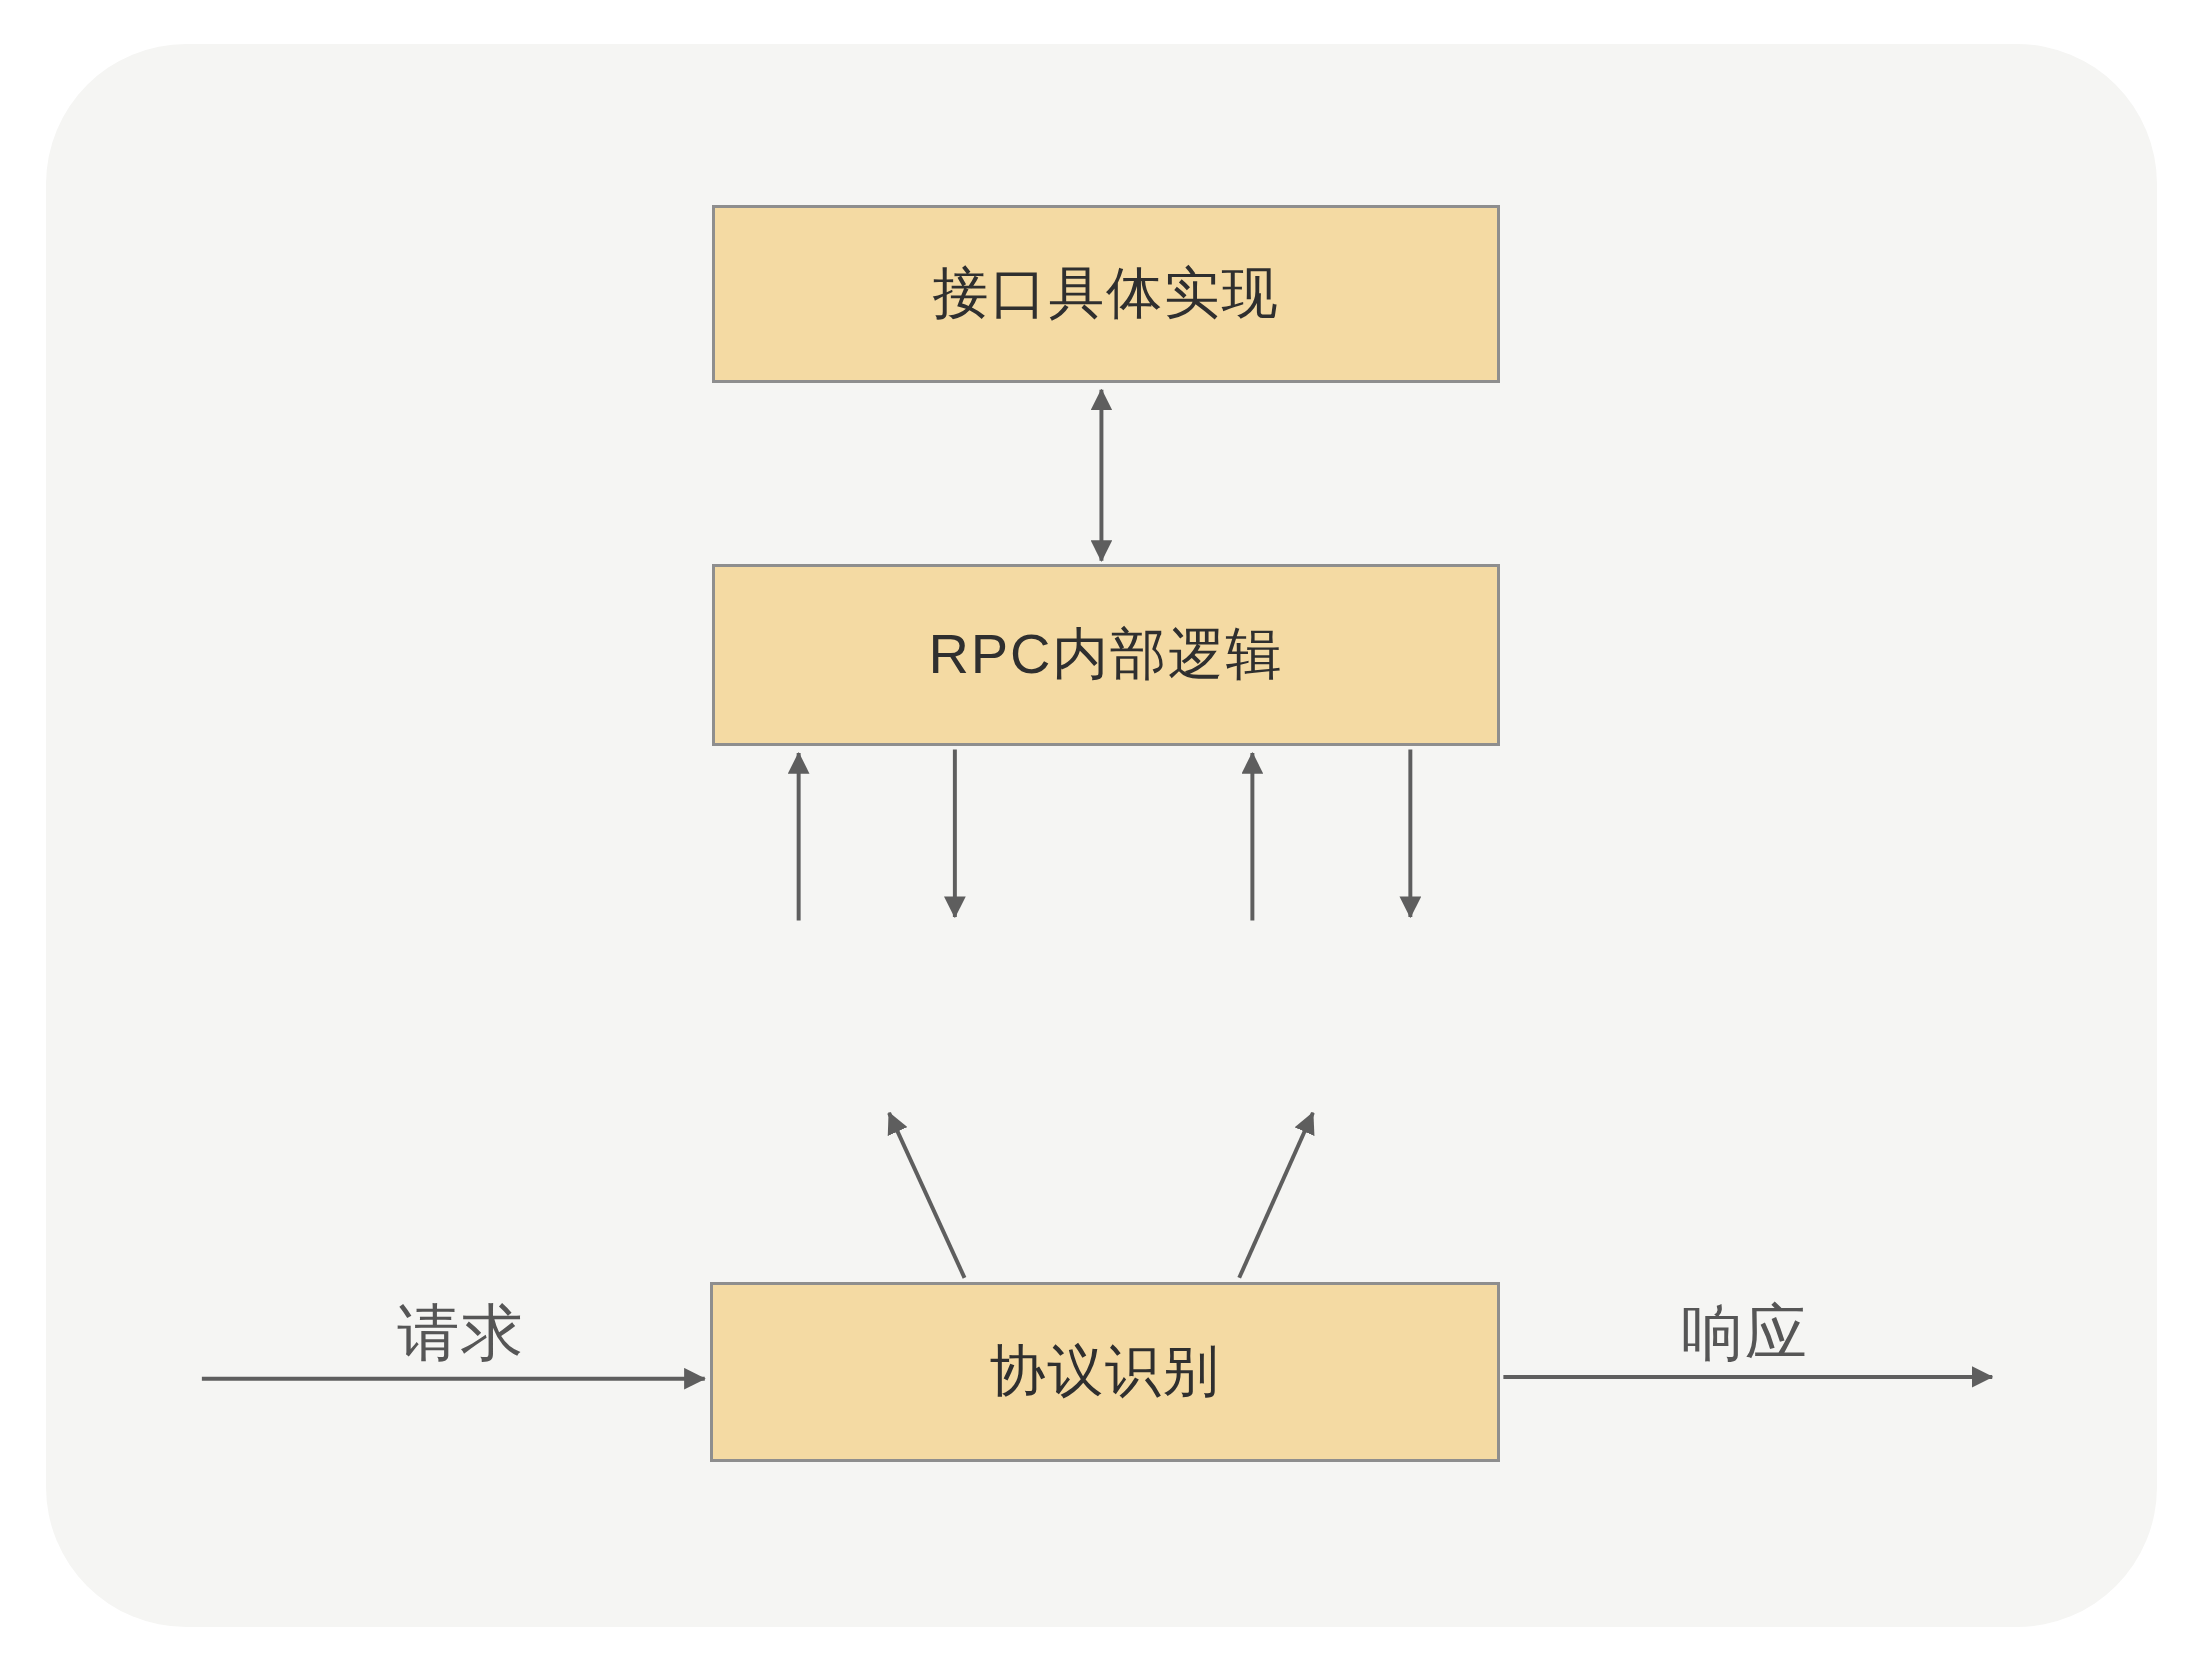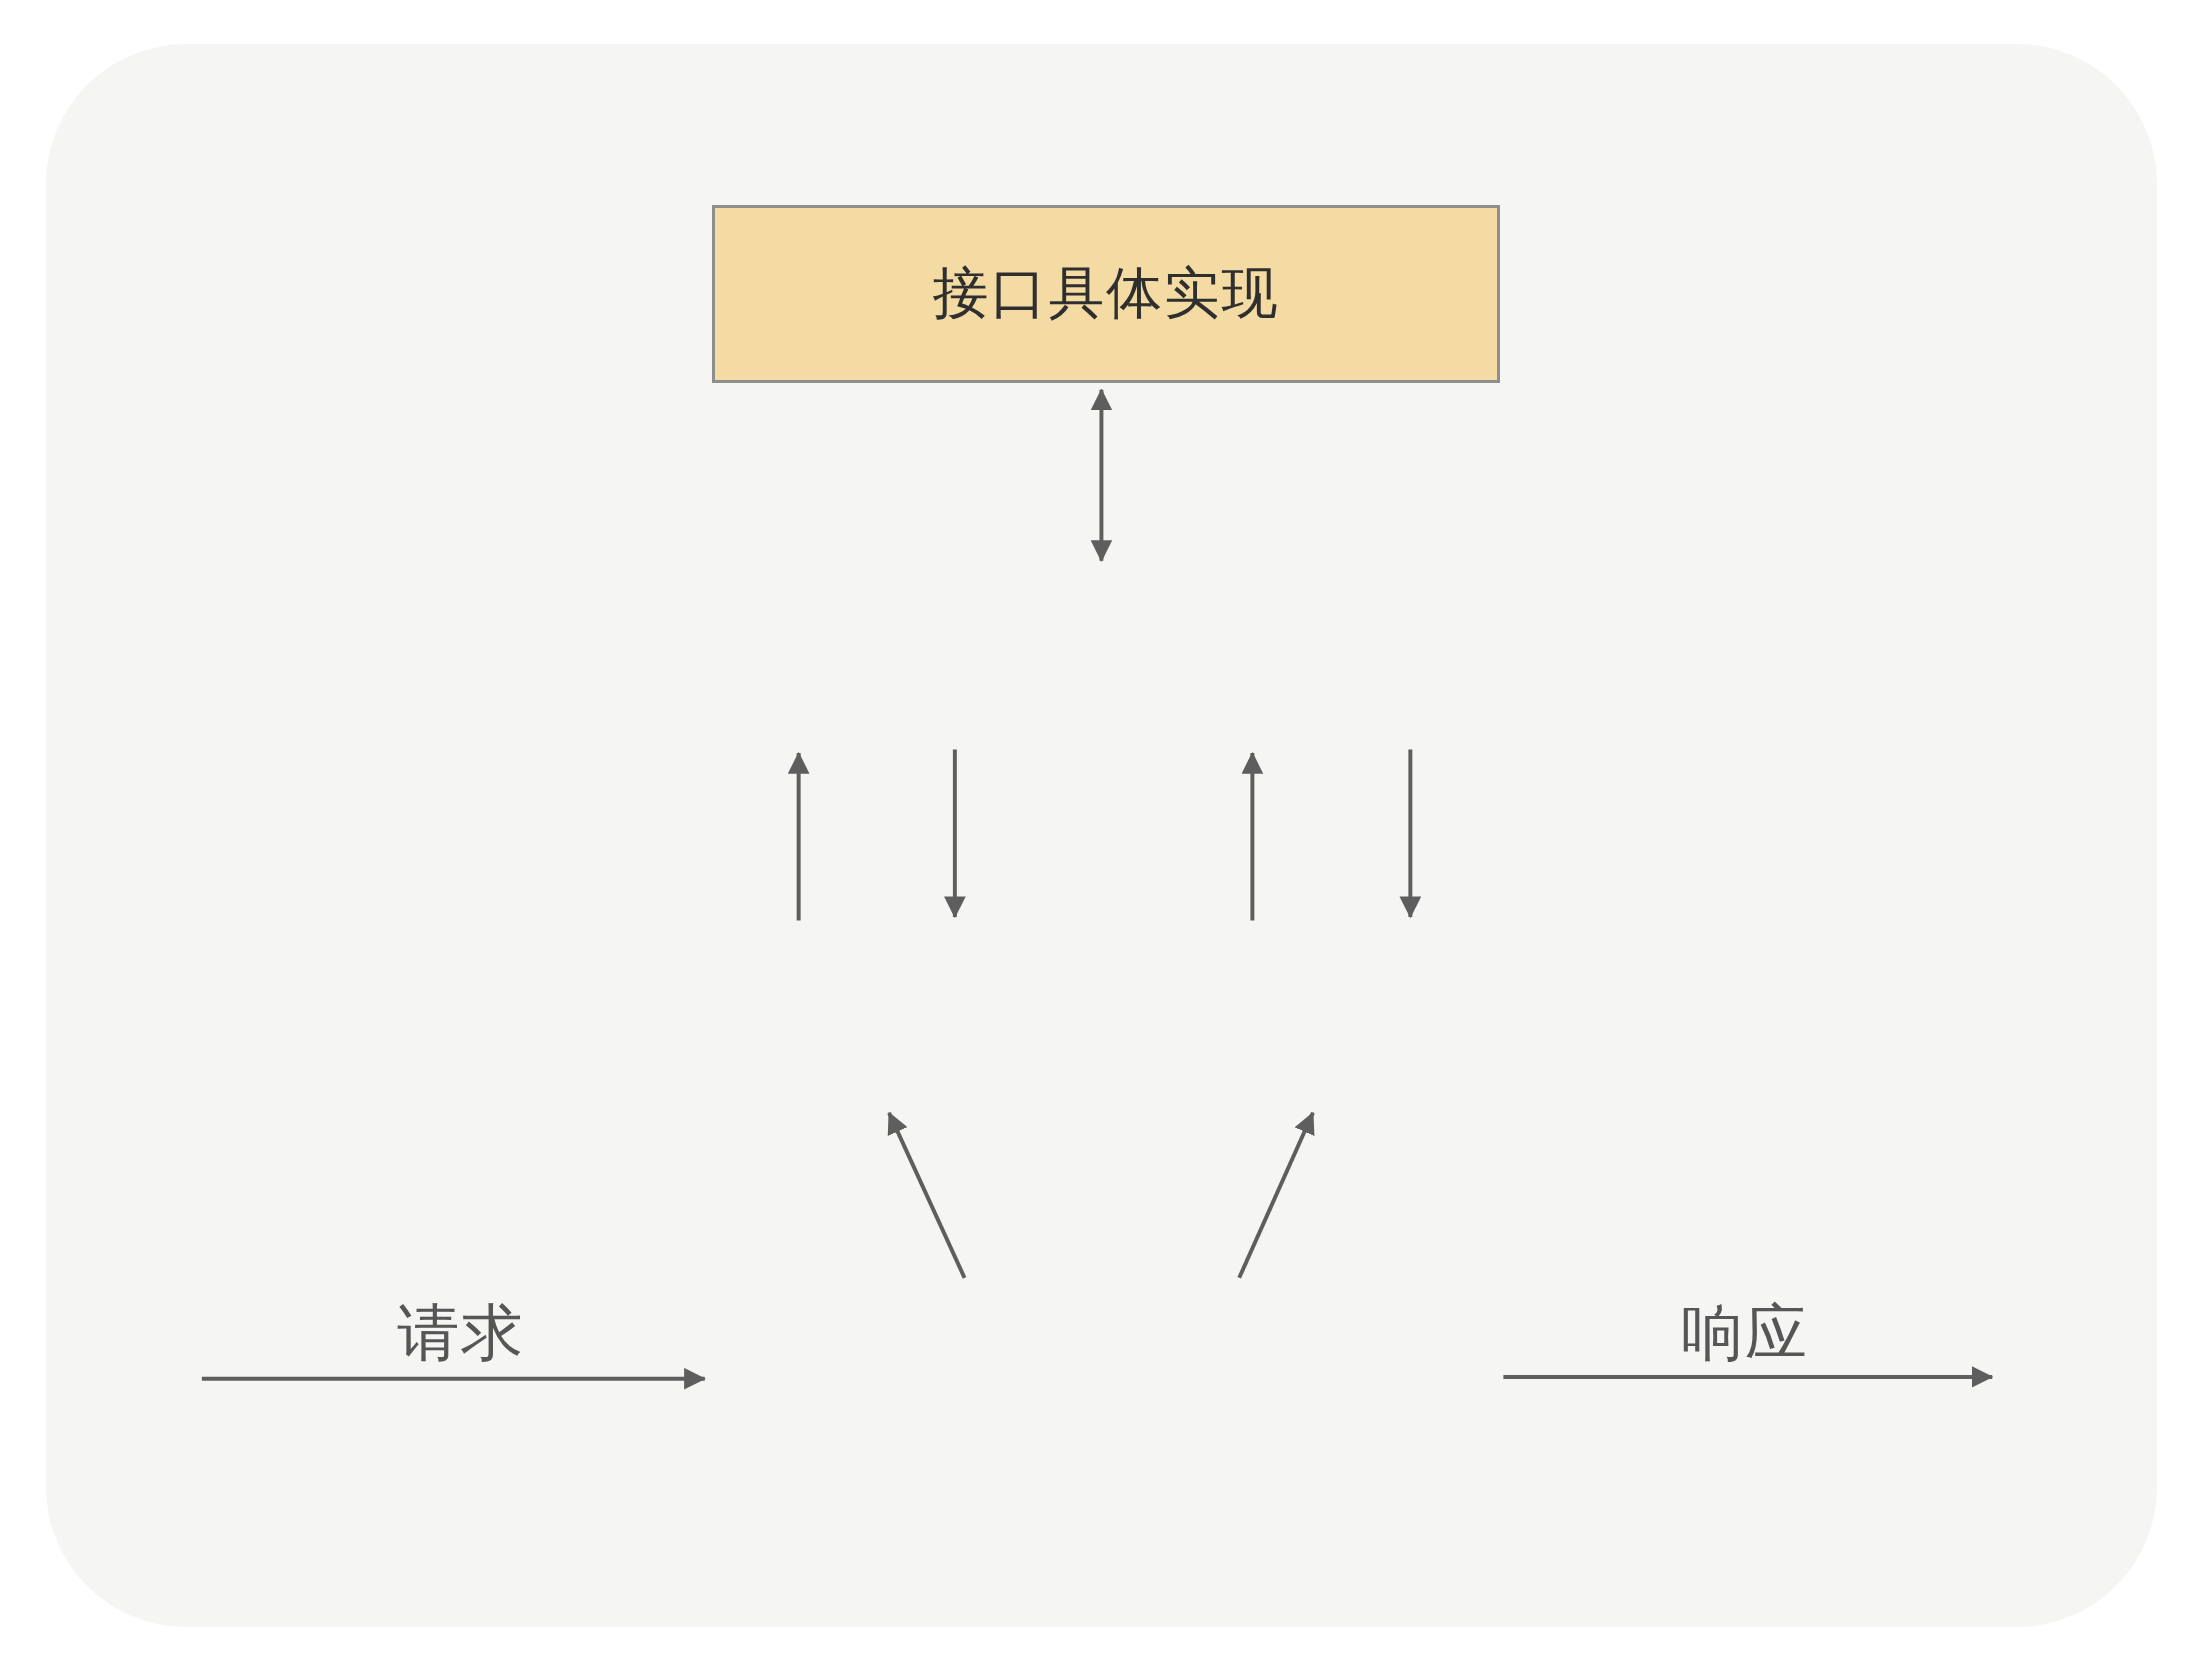--- a/index.html
+++ b/index.html
@@ -101,21 +101,27 @@
     <line class="edge" x1="1412" y1="1456" x2="1496" y2="1268" marker-end="url(#arrow)"></line>
 
     <line class="edge" x1="230" y1="1571" x2="803" y2="1571" marker-end="url(#arrow)"></line>
     <line class="edge" x1="1713" y1="1569" x2="2270" y2="1569" marker-end="url(#arrow)"></line>
   </svg>
 
   <div class="node node-impl">
     <span>接口具体实现</span>
   </div>
 
+  <div class="node node-rpc">
+    <span>RPC内部逻辑</span>
+  </div>
 
 
 
+  <div class="node node-detect">
+    <span>协议识别</span>
+  </div>
 
   <div class="flow-label label-request">请求</div>
   <div class="flow-label label-response">响应</div>
 
 </div>
 
 
 </body></html>

